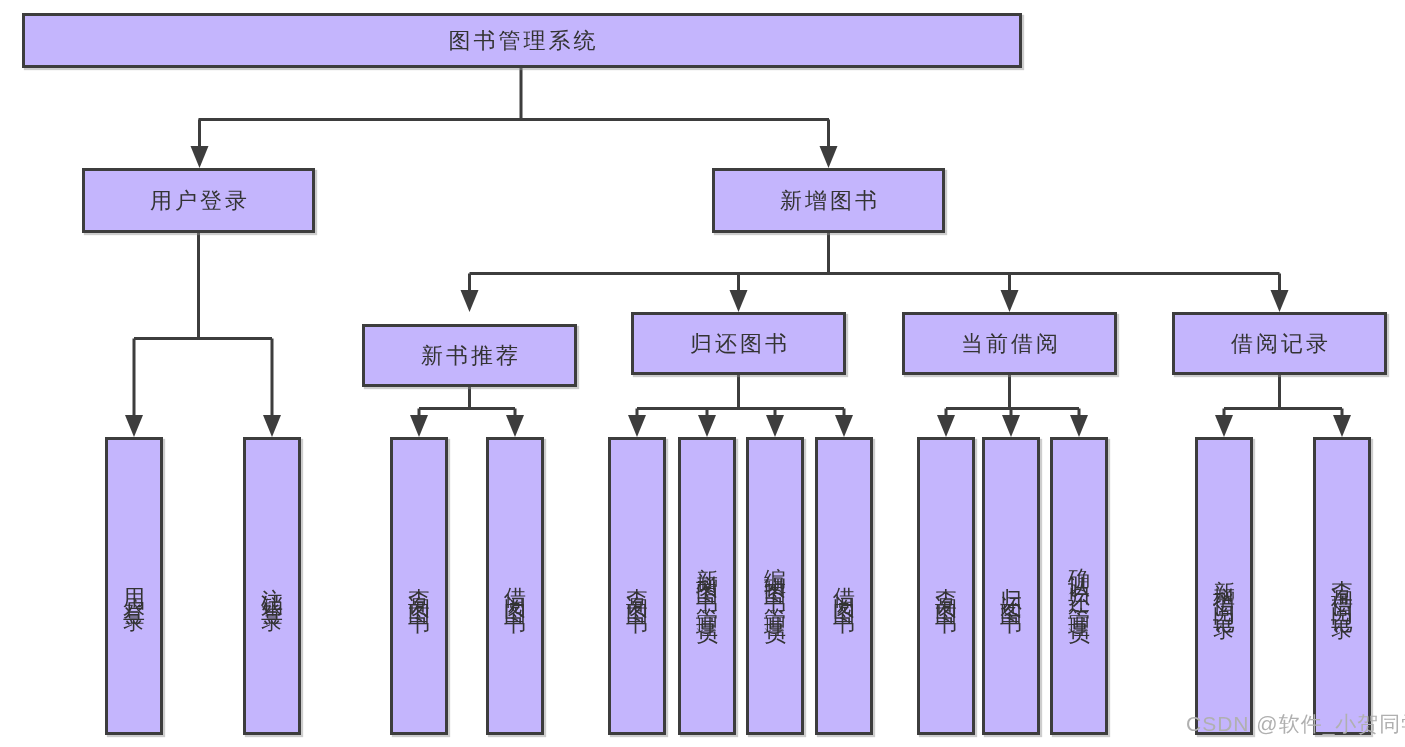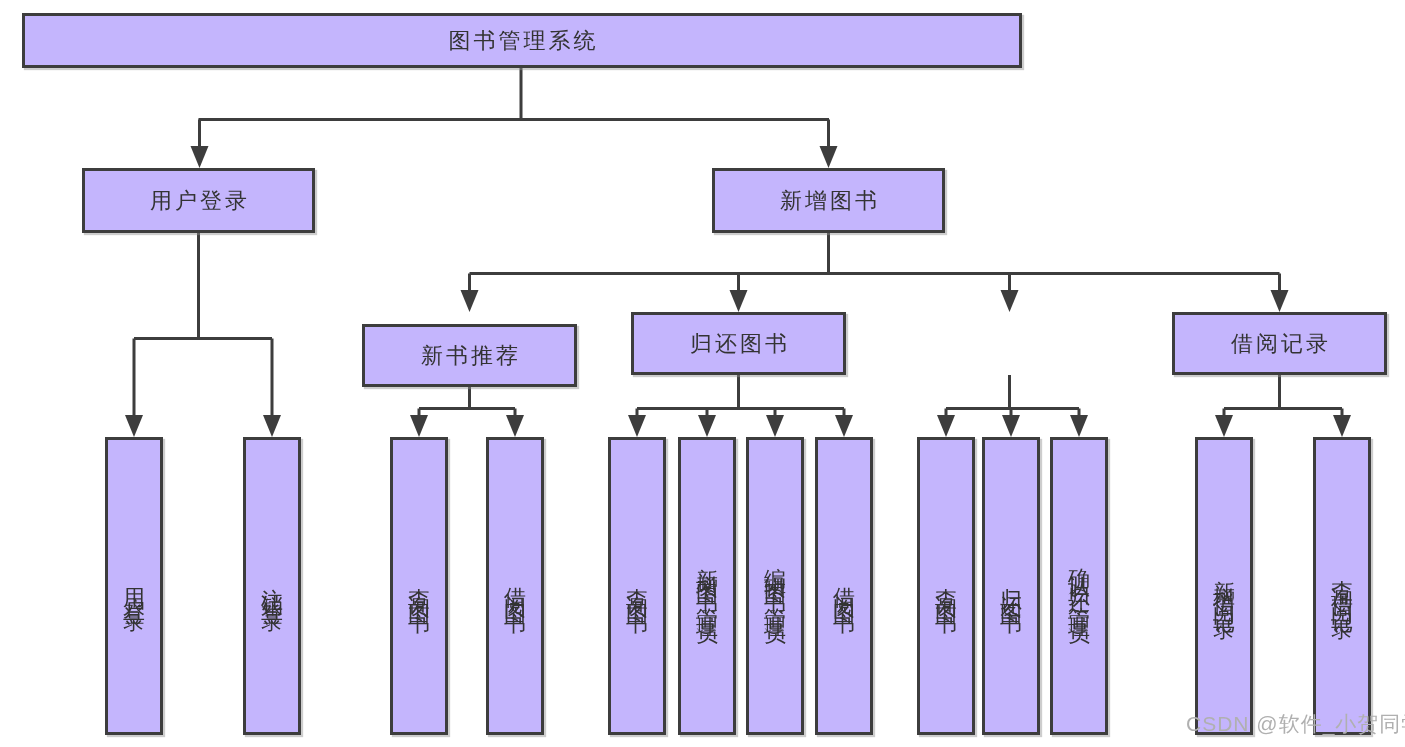--- a/index.html
+++ b/index.html
@@ -97,20 +97,23 @@
   <div class="box h n-l2b">
     <span class="lbl">新增图书</span>
   </div>
 
   <div class="box h n-l3a">
     <span class="lbl">新书推荐</span>
   </div>
   <div class="box h n-l3b">
     <span class="lbl">归还图书</span>
   </div>
+  <div class="box h n-l3c">
+    <span class="lbl">当前借阅</span>
+  </div>
   <div class="box h n-l3d">
     <span class="lbl">借阅记录</span>
   </div>
 
   <div class="box v v-u1">
     <span>用户登录</span>
   </div>
   <div class="box v v-u2">
     <span>注销登录</span>
   </div>

